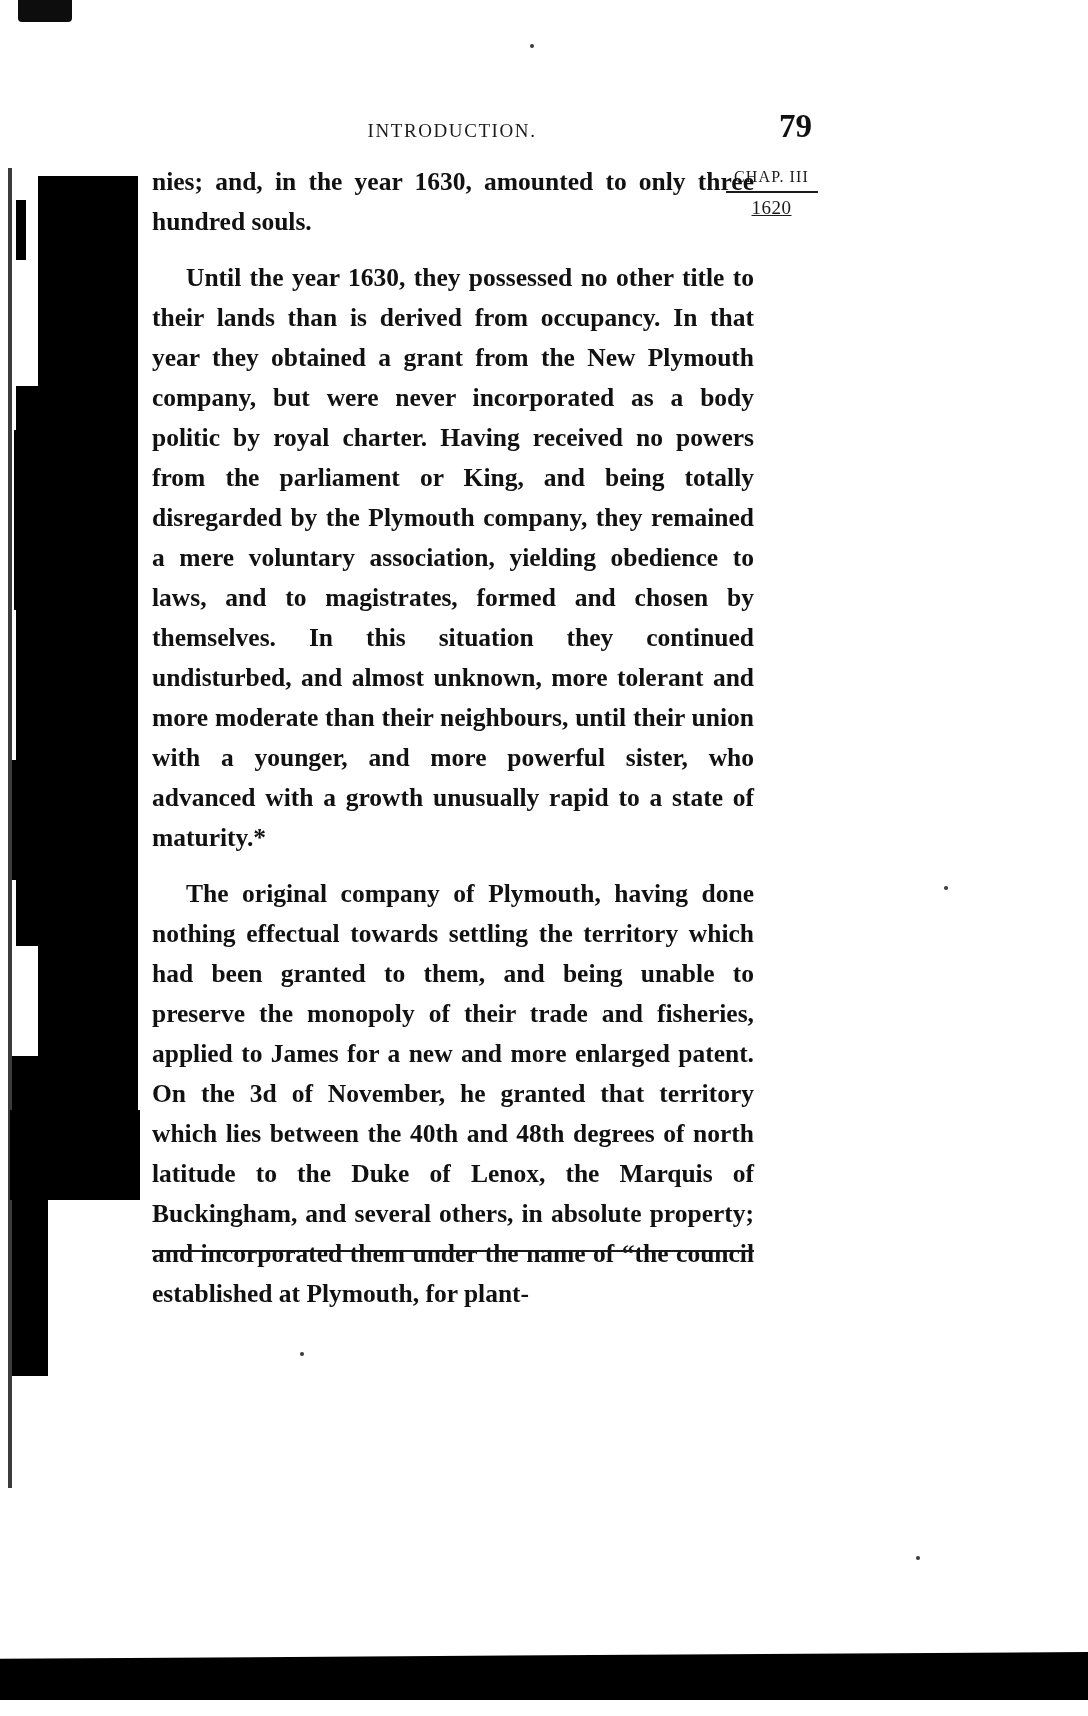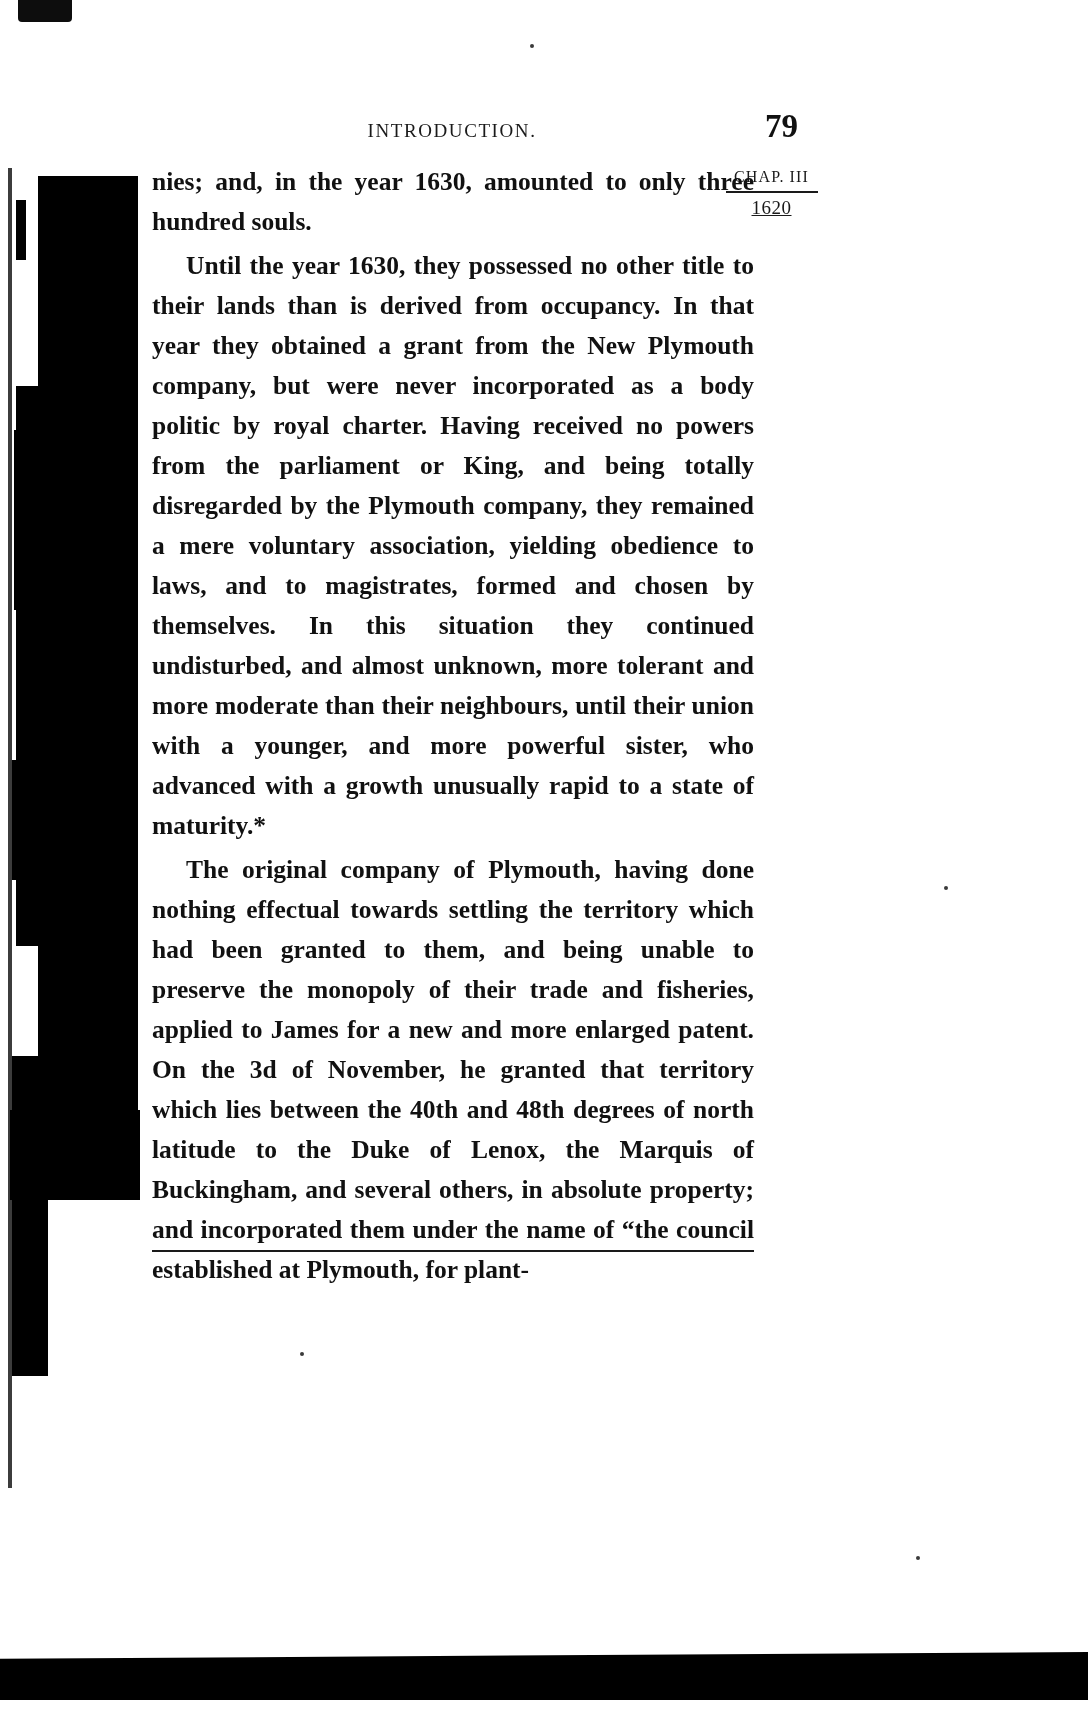--- a/index.html
+++ b/index.html
@@ -105,21 +105,21 @@
     width: 600px;
     text-align: center;
     font-size: 19px;
     letter-spacing: 1.6px;
     font-variant: small-caps;
     text-transform: uppercase;
     color: #1a1a1a;
   }
   .folio {
     position: absolute;
-    right: 159px;
+    right: 145px;
     top: 108px;
     font-size: 33px;
     font-weight: 700;
     color: #111111;
   }
 
   .sidenote {
     position: absolute;
     right: 118px;
     top: 168px;
@@ -159,21 +159,21 @@
   }
   .textblock p {
     margin: 0;
     text-align: justify;
     text-justify: inter-word;
   }
   .textblock p.indent {
     text-indent: 34px;
   }
   .textblock p + p {
-    margin-top: 4px;
+    margin-top: 16px;
   }
 
   .footnote-rule {
     position: absolute;
     left: 152px;
     top: 1250px;
     width: 602px;
     height: 2px;
     background: #1a1a1a;
   }

